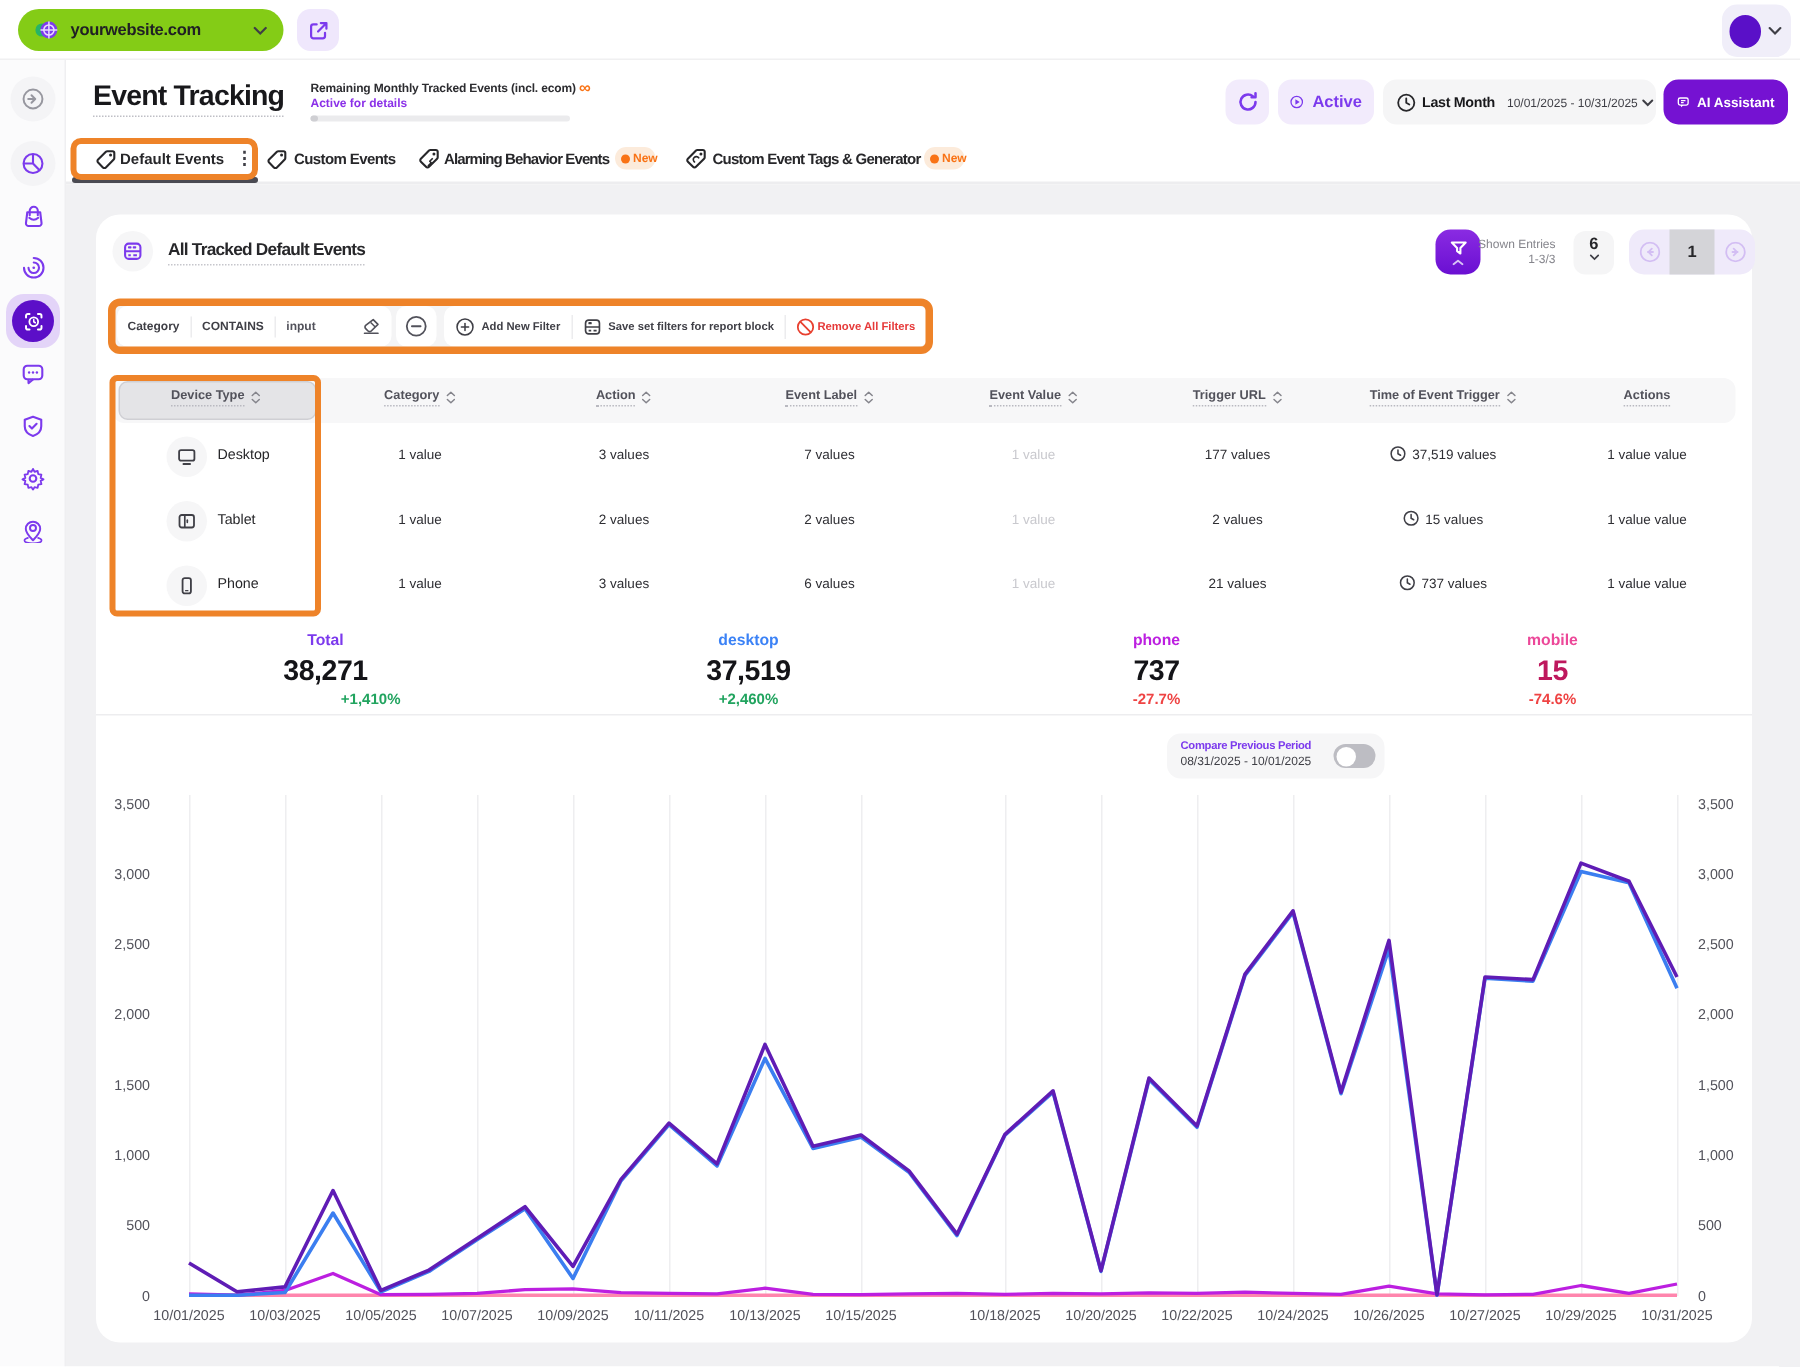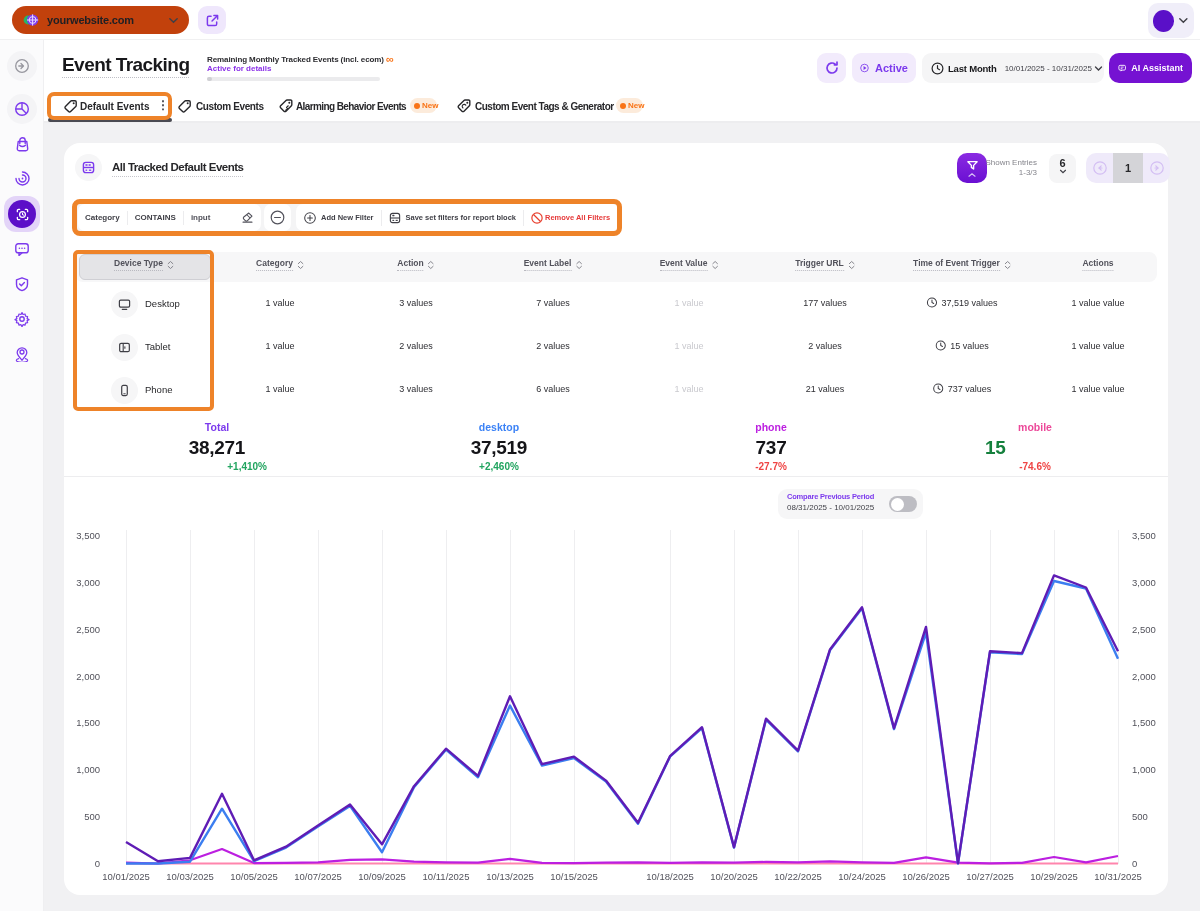--- a/index.html
+++ b/index.html
@@ -8,21 +8,21 @@
 #page{position:relative;width:1200px;height:911px;background:#fff}
 .a{position:absolute}
 .flex{display:flex;align-items:center}
 svg{display:block}
 </style>
 </head>
 <body>
 <div id="page">
 
 <div class="a" style="left:0;top:0;width:1200px;height:40px;background:#fff;border-bottom:1px solid #f0f0f1"></div>
-<div class="a flex" style="left:12px;top:6px;width:177px;height:28px;background:#c2410c;border-radius:14px;padding:0 10px">
+<div class="a flex" style="left:12px;top:6px;width:177px;height:28px;background:#84cc16;border-radius:14px;padding:0 10px">
   <svg width="18" height="18" viewBox="0 0 18 18">
     <circle cx="6" cy="9" r="4.4" fill="#27b467"></circle>
     <circle cx="10.6" cy="9" r="5.6" fill="#7e3bed"></circle>
     <circle cx="10.6" cy="9" r="3.4" fill="none" stroke="#e9dcff" stroke-width="1"></circle>
     <line x1="5" y1="9" x2="16.2" y2="9" stroke="#e9dcff" stroke-width="1"></line>
     <line x1="10.6" y1="3.4" x2="10.6" y2="14.6" stroke="#e9dcff" stroke-width="1"></line>
   </svg>
   <span style="font-size:11px;font-weight:700;color:#202024;margin-left:7px;letter-spacing:-0.2px">yourwebsite.com</span>
   <svg width="11" height="11" viewBox="0 0 12 12" style="margin-left:auto">
         <path d="M2 4l4 4 4-4" fill="none" stroke="#3f3f46" stroke-width="1.6" stroke-linecap="round"></path>
@@ -391,21 +391,21 @@
 <div class="a" style="left:167px;top:421px;width:100px;text-align:center;font-size:10.5px;font-weight:700;color:#7c3aed">Total</div>
 <div class="a" style="left:167px;top:437px;width:100px;text-align:center;font-size:19px;font-weight:700;color:#141418;letter-spacing:-0.3px">38,271</div>
 <div class="a" style="left:167px;top:461px;width:100px;text-align:right;font-size:10px;font-weight:600;color:#21a45f">+1,410%</div>
 <div class="a" style="left:449px;top:421px;width:100px;text-align:center;font-size:10.5px;font-weight:700;color:#3b82f6">desktop</div>
 <div class="a" style="left:449px;top:437px;width:100px;text-align:center;font-size:19px;font-weight:700;color:#141418;letter-spacing:-0.3px">37,519</div>
 <div class="a" style="left:449px;top:461px;width:100px;text-align:center;font-size:10px;font-weight:600;color:#21a45f">+2,460%</div>
 <div class="a" style="left:721px;top:421px;width:100px;text-align:center;font-size:10.5px;font-weight:700;color:#bc1fe0">phone</div>
 <div class="a" style="left:721px;top:437px;width:100px;text-align:center;font-size:19px;font-weight:700;color:#141418;letter-spacing:-0.3px">737</div>
 <div class="a" style="left:721px;top:461px;width:100px;text-align:center;font-size:10px;font-weight:600;color:#ef4444">-27.7%</div>
 <div class="a" style="left:985px;top:421px;width:100px;text-align:center;font-size:10.5px;font-weight:700;color:#ec4899">mobile</div>
-<div class="a" style="left:985px;top:437px;width:100px;text-align:left;font-size:19px;font-weight:700;color:#15803d;letter-spacing:-0.3px">15</div>
+<div class="a" style="left:985px;top:437px;width:100px;text-align:center;font-size:19px;font-weight:700;color:#be185d;letter-spacing:-0.3px">15</div>
 <div class="a" style="left:985px;top:461px;width:100px;text-align:center;font-size:10px;font-weight:600;color:#ef4444">-74.6%</div>
 <div class="a" style="left:64px;top:476px;width:1104px;height:1px;background:#ededef"></div>
 
 <div class="a" style="left:778px;top:489px;width:145px;height:30px;background:#f6f6f7;border-radius:9px"></div>
 <div class="a" style="left:787px;top:492px;font-size:7.5px;font-weight:700;color:#7c3aed;letter-spacing:-0.2px">Compare Previous Period</div>
 <div class="a" style="left:787px;top:503px;font-size:8px;font-weight:500;color:#3f3f46">08/31/2025 - 10/01/2025</div>
 <div class="a" style="left:889px;top:496px;width:28px;height:16px;background:#bdbdc3;border-radius:8px">
   <div style="width:13px;height:13px;border-radius:50%;background:#fff;margin:1.5px 0 0 1.5px"></div>
 </div>
 

